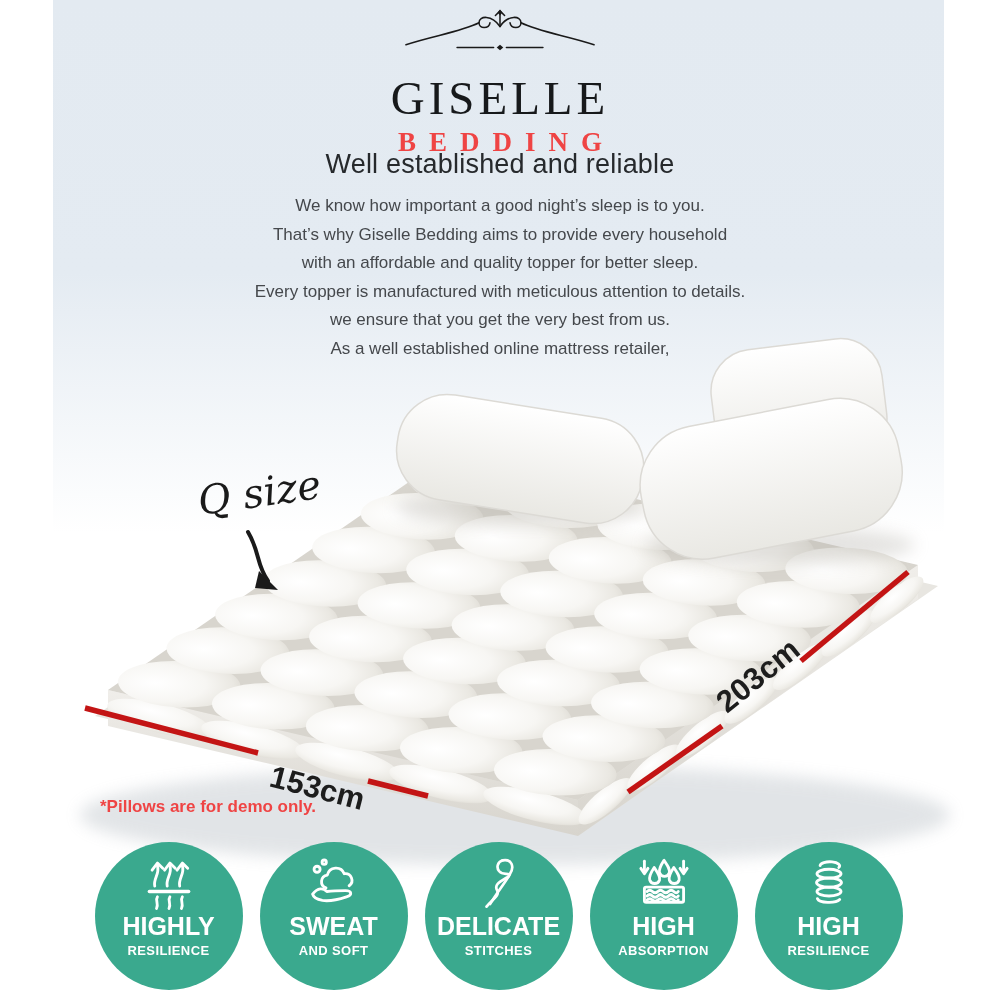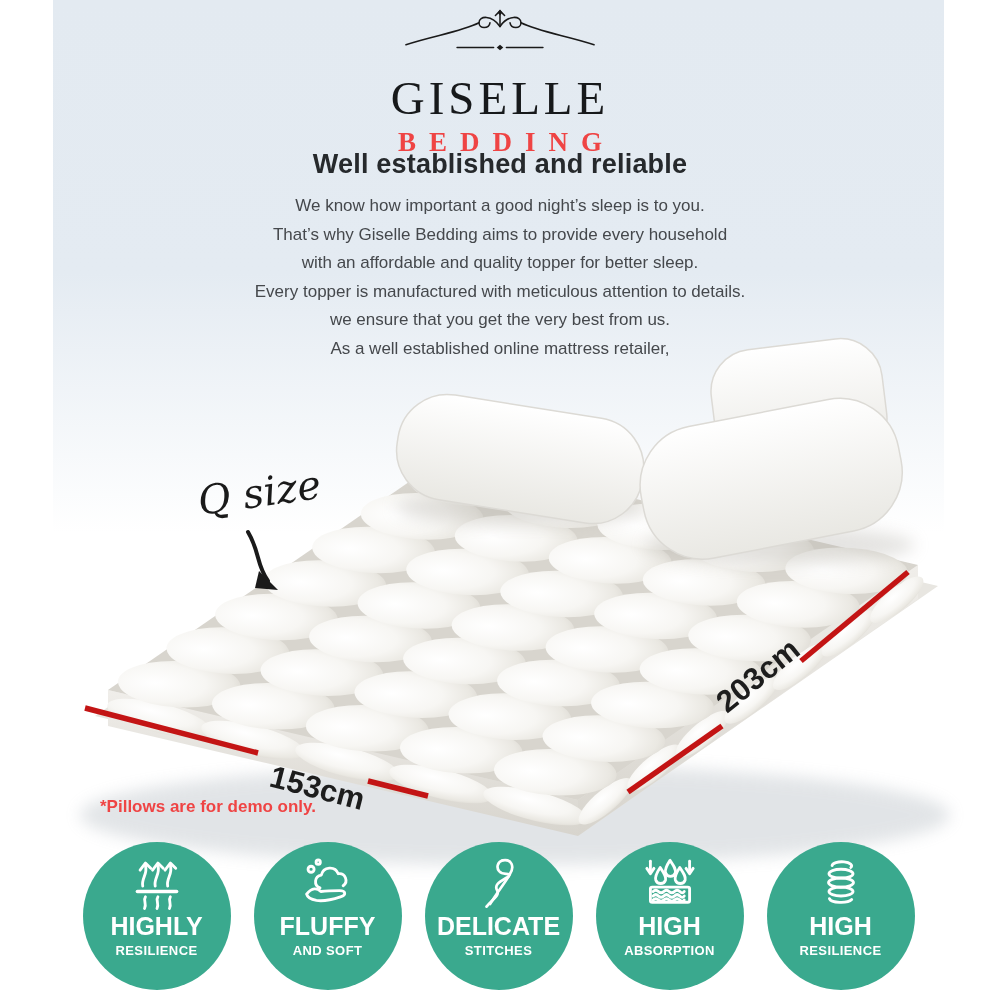--- a/index.html
+++ b/index.html
@@ -10,34 +10,34 @@
           background:linear-gradient(180deg, var(--background-tint) 0%, #e4ebf2 42%, rgba(255,255,255,0) 82%); }
 
   
   .logo { position:absolute; top:6px; left:0; right:0; text-align:center; }
   .logo svg { display:block; margin:0 auto; }
   .brand-name { font-family:"Liberation Serif", serif; font-size:47px; letter-spacing:4px; color:#17191b; line-height:1.0; margin-top:19px; }
   .brand-sub  { font-family:"Liberation Serif", serif; font-weight:bold; font-size:27px; letter-spacing:13px; text-indent:13px; color:#ef4444; margin-top:5px; }
 
   
   .intro { position:absolute; top:149px; left:0; right:0; text-align:center; }
-  .intro-heading { font-size:27px; font-weight:bold; color:#26292c; letter-spacing:0.2px; }
+  .intro-heading { font-size:27px; font-weight:normal; color:#26292c; letter-spacing:0.2px; }
   .intro-lines { margin-top:12px; font-size:17px; line-height:28.5px; color:#45484c; }
 
   
   .bed { position:absolute; left:0; top:0; width:1000px; height:1000px; }
   .dim-line  { stroke:var(--dimension-red); stroke-width:5.5; }
   .dim-label { fill:#1d1d1d; font-size:31px; font-weight:600; font-family:"Liberation Sans", sans-serif; }
   .hand-note { fill:#1a1a1a; font-family:"DejaVu Serif", serif; font-style:italic; font-size:40px; }
   .ink { stroke:#1a1a1a; fill:none; stroke-linecap:round; }
 
   .note { position:absolute; left:100px; top:797px; font-size:17px; font-weight:bold; color:#ef4444; }
 
   
-  .features { position:absolute; left:53px; width:891px; top:842px; display:flex; justify-content:center; gap:23px; }
+  .features { position:absolute; left:53px; width:891px; top:842px; display:flex; justify-content:center; gap:17px; }
   .feature { width:148px; height:148px; border-radius:50%; background:var(--badge-teal); color:#ffffff;
              display:flex; flex-direction:column; align-items:center; flex:0 0 auto; }
   .feature-icon { margin-top:13px; width:58px; height:57px; }
   .feature-icon svg { width:100%; height:100%; stroke:#ffffff; fill:none; stroke-width:3.2; stroke-linecap:round; stroke-linejoin:round; }
   .feature-title { font-size:25px; font-weight:800; line-height:1; margin-top:2px; letter-spacing:0; }
   .feature-subtitle { font-size:13px; font-weight:700; letter-spacing:0.4px; margin-top:4px; }
 </style>
 </head>
 <body>
 
@@ -207,21 +207,21 @@
 
     <div class="feature">
       <div class="feature-icon">
         <svg viewBox="0 0 64 64">
           <circle cx="13" cy="16" r="3.4"></circle>
             <circle cx="21" cy="8" r="2.4"></circle>
           <path d="M23 37 a7.5 7.5 0 0 1 1.5-14.5 a10 10 0 0 1 19-1.5 a7.5 7.5 0 0 1 5.5 13.5"></path>
           <path d="M8 44 C14 36 20 37 24 41 C32 40 39 40 45 40 C52 40 53 45 46 47 C37 50 26 52 19 51 C13 50 9 48 8 44"></path>
         </svg>
       </div>
-      <div class="feature-title">FLUFFY</div>
+      <div class="feature-title">SWEAT</div>
       <div class="feature-subtitle">AND SOFT</div>
     </div>
 
     <div class="feature">
       <div class="feature-icon">
         <svg viewBox="0 0 64 64">
           <path d="M36 6 C46 4 50 13 44 22 C38 32 30 42 22 55" stroke-width="3"></path>
           <path d="M36 6 C30 8 29 14 32 18 C36 23 41 20 44 22" stroke-width="3"></path>
           <path d="M43 24 C33 30 26 33 30 40 C33 46 24 50 18 58" stroke-width="3"></path>
         </svg>

